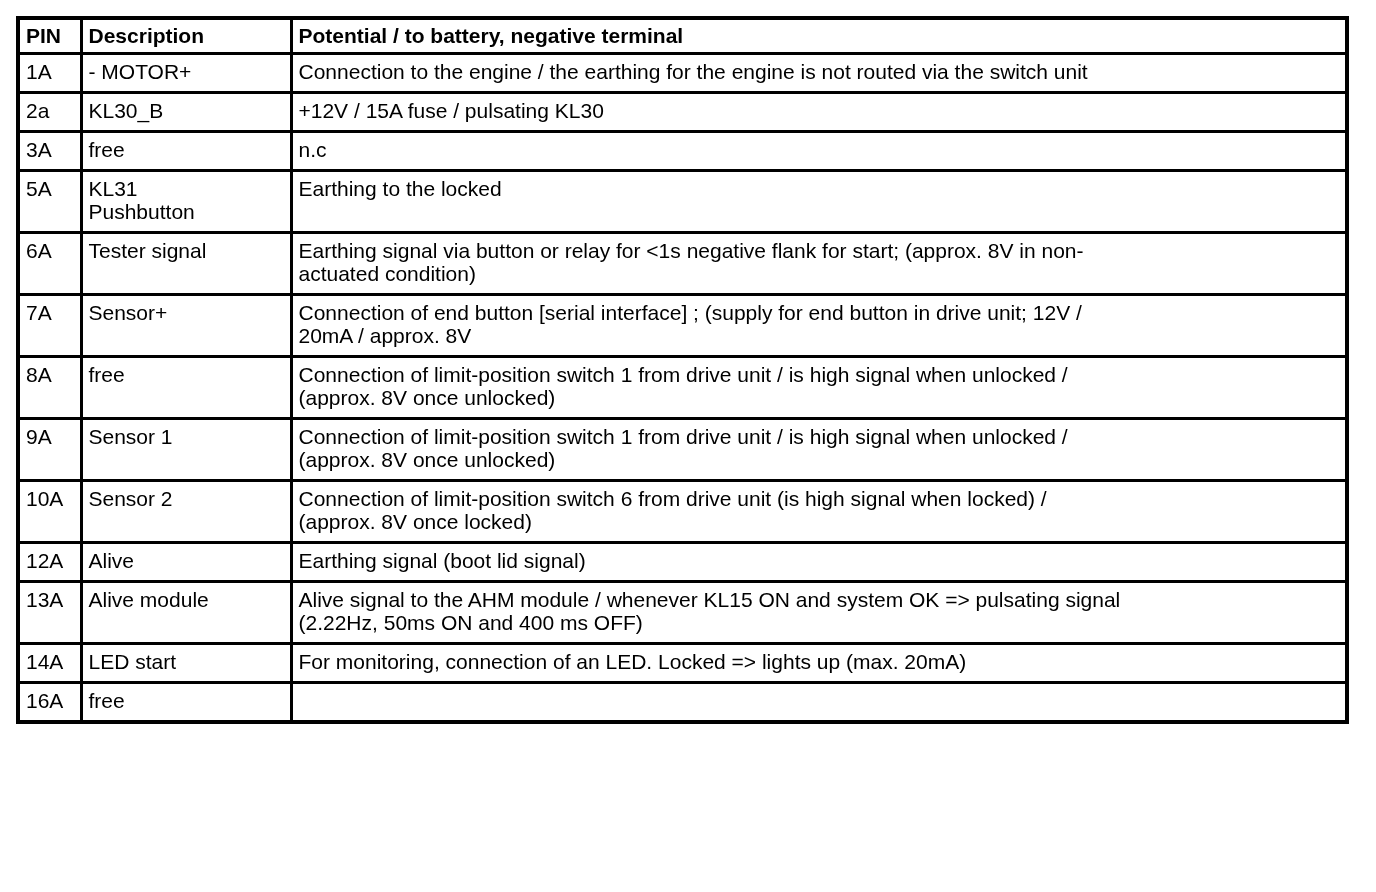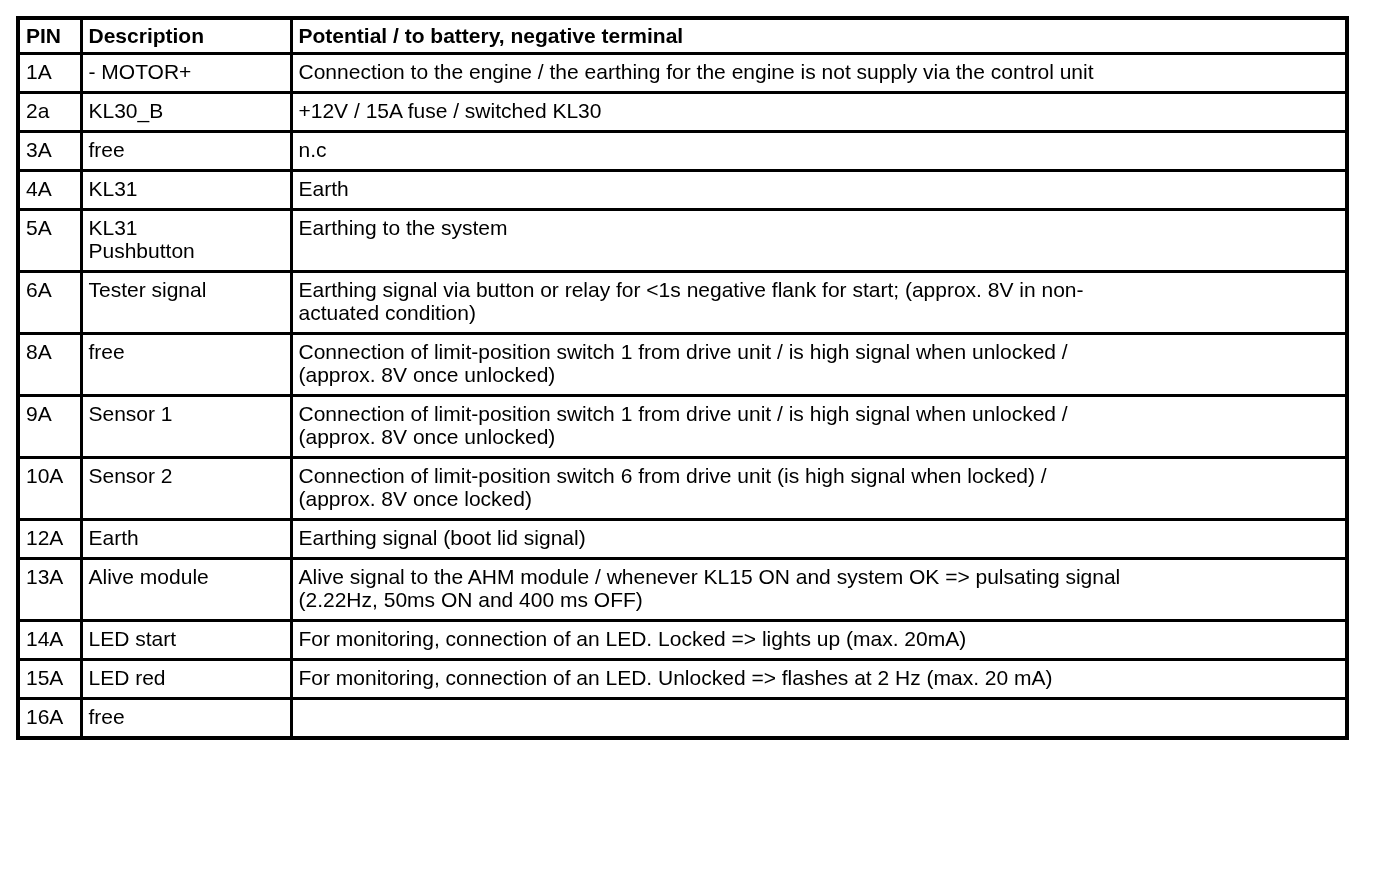--- a/index.html
+++ b/index.html
@@ -57,48 +57,49 @@
       <tr>
         <th>PIN</th>
         <th>Description</th>
         <th>Potential / to battery, negative terminal</th>
       </tr>
     </thead>
     <tbody>
         <tr>
           <td>1A</td>
           <td>- MOTOR+</td>
-          <td>Connection to the engine / the earthing for the engine is not supply via the control unit</td>
+          <td>Connection to the engine / the earthing for the engine is not routed via the switch unit</td>
         </tr>
         <tr>
           <td>2a</td>
           <td>KL30_B</td>
-          <td>+12V / 15A fuse / switched KL30</td>
+          <td>+12V / 15A fuse / pulsating KL30</td>
         </tr>
         <tr>
           <td>3A</td>
           <td>free</td>
           <td>n.c</td>
         </tr>
         <tr>
-          <td>4A</td>
-          <td>KL31</td>
-          <td>Earth</td>
-        </tr>
-        <tr>
           <td>5A</td>
           <td>KL31
 Pushbutton</td>
-          <td>Earthing to the system</td>
+          <td>Earthing to the locked</td>
         </tr>
         <tr>
           <td>6A</td>
           <td>Tester signal</td>
           <td>Earthing signal via button or relay for &lt;1s negative flank for start; (approx. 8V in non-
 actuated condition)</td>
+        </tr>
+        <tr>
+          <td>7A</td>
+          <td>Sensor+</td>
+          <td>Connection of end button [serial interface] ; (supply for end button in drive unit; 12V /
+20mA / approx. 8V</td>
         </tr>
         <tr>
           <td>8A</td>
           <td>free</td>
           <td>Connection of limit-position switch 1 from drive unit / is high signal when unlocked /
 (approx. 8V once unlocked)</td>
         </tr>
         <tr>
           <td>9A</td>
           <td>Sensor 1</td>
@@ -106,39 +107,34 @@
 (approx. 8V once unlocked)</td>
         </tr>
         <tr>
           <td>10A</td>
           <td>Sensor 2</td>
           <td>Connection of limit-position switch 6 from drive unit (is high signal when locked) /
 (approx. 8V once locked)</td>
         </tr>
         <tr>
           <td>12A</td>
-          <td>Earth</td>
+          <td>Alive</td>
           <td>Earthing signal (boot lid signal)</td>
         </tr>
         <tr>
           <td>13A</td>
           <td>Alive module</td>
           <td>Alive signal to the AHM module / whenever KL15 ON and system OK =&gt; pulsating signal
 (2.22Hz, 50ms ON and 400 ms OFF)</td>
         </tr>
         <tr>
           <td>14A</td>
           <td>LED start</td>
           <td>For monitoring, connection of an LED. Locked =&gt; lights up (max. 20mA)</td>
         </tr>
         <tr>
-          <td>15A</td>
-          <td>LED red</td>
-          <td>For monitoring, connection of an LED. Unlocked =&gt; flashes at 2 Hz (max. 20 mA)</td>
-        </tr>
-        <tr>
           <td>16A</td>
           <td>free</td>
           <td></td>
         </tr>
       </tbody>
   </table>
 </div>
 
 </body></html>

